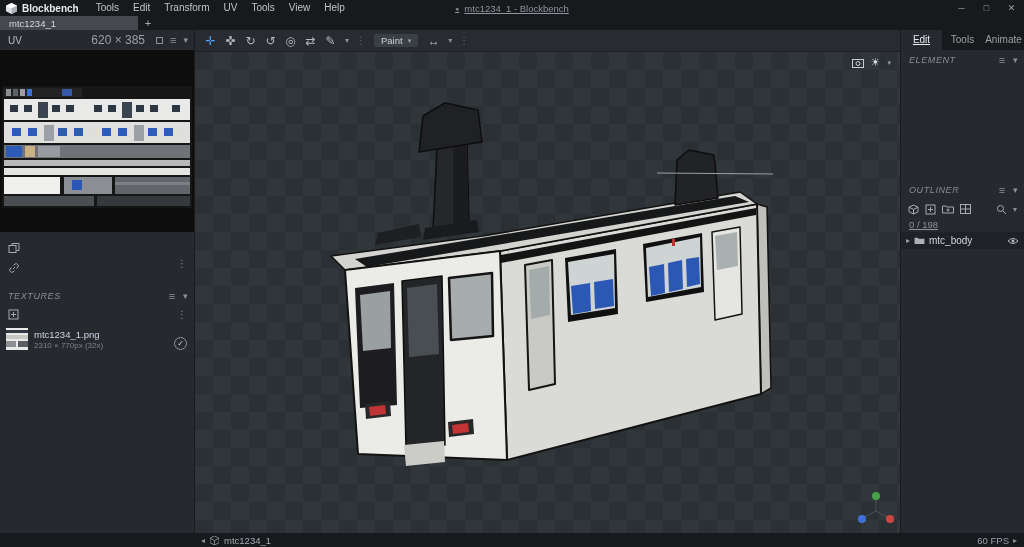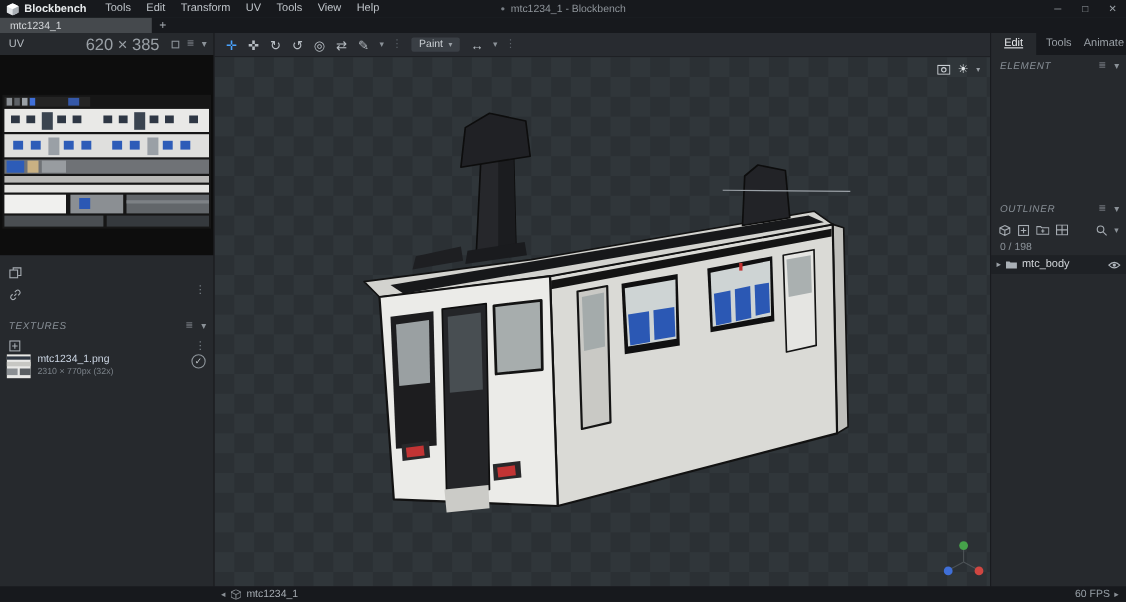--- a/index.html
+++ b/index.html
@@ -5,50 +5,50 @@
   * { margin:0; padding:0; box-sizing:border-box; }
   html,body { background:#0e1012; }
   body { font-family:"Liberation Sans","DejaVu Sans",sans-serif; -webkit-font-smoothing:antialiased; }
   #app { position:relative; width:1024px; height:547px; background:#26292d; overflow:hidden; color:#c3c8cd; }
 
   
   #menubar { position:absolute; top:0; left:0; right:0; height:16px; background:#17191d; display:flex; align-items:center; font-size:10px; color:#bfc4c9; z-index:10;justify-content:center; }
   #logo { width:11px; height:11px; margin-left:6px; flex:none; }
   .app-name { font-weight:bold; color:#e7eaec; margin:0 10px 0 5px; }
   .menu-item { padding:0 7px; line-height:16px; cursor:default; }
-  #window-title { position:absolute; left:50%; transform:translateX(-50%); color:#8f959b; font-size:9.5px; display:flex; align-items:center; gap:5px; }
+  #window-title { position:absolute; left:50%; transform:translateX(-50%); color:#8f959b; font-size:9.5px; display:flex; align-items:center; gap:5px;text-decoration:underline; }
   #window-title .dot { font-size:7px; color:#787e85; }
   #win-controls { margin-left:auto; display:flex; }
   #win-controls span { width:25px; text-align:center; font-size:9px; line-height:16px; color:#9aa0a6; }
 
   
   #tabbar { position:absolute; top:16px; left:0; right:0; height:14px; background:#17191d; display:flex; align-items:stretch; z-index:9; }
   .tab { width:138px; background:#45494d; color:#d6d9dc; font-size:9.5px; display:flex; align-items:center; padding-left:9px; }
   .newtab { width:20px; display:flex; align-items:center; justify-content:center; color:#a6acb2; font-size:11px; }
 
   
   .panel-header { height:20px; display:flex; align-items:center; padding:0 6px 0 8px; font-size:10px; color:#b6bcc2; flex:none; }
   .panel-header.section { font-size:9px; letter-spacing:.6px; color:#878e95;font-style:italic; }
   .hdr-icons { margin-left:auto; display:flex; align-items:center; gap:7px; color:#8b9298; font-size:9px; }
   .hdr-icons .menu-glyph { font-size:11px; }
   .frame-icon { width:7px; height:7px; border:1px solid #8b9298; display:inline-block; }
   .dots { color:#7e858c; font-size:10px; }
   svg.mini { display:block; }
 
   
   #left-panel { position:absolute; top:30px; left:0; width:195px; bottom:14px; background:#26292d; border-right:1px solid #191b1f; display:flex; flex-direction:column; z-index:5; }
-  .uv-size { color:#9aa0a6; font-size:15px; margin-right:4px; }
+  .uv-size { color:#9aa0a6; font-size:12px; margin-right:4px; }
   #uv-canvas { height:182px; background:#0d0d0d; position:relative; flex:none; }
   #uv-canvas svg { position:absolute; top:36px; left:2px; }
   #side-tools { position:relative; height:54px; flex:none; padding:6px 6px 0 8px; }
   .side-tool-row { height:20px; display:flex; align-items:center; }
   #side-tools .dots { position:absolute; right:7px; top:26px; }
   #texture-toolbar { height:16px; display:flex; align-items:center; padding:0 7px 0 8px; flex:none; }
   #texture-toolbar .dots { margin-left:auto; }
-  .texture-item { height:28px; display:flex; align-items:flex-start; gap:6px; padding:0 7px 0 6px; flex:none; }
+  .texture-item { height:28px; display:flex; align-items:flex-end; gap:6px; padding:0 7px 0 6px; flex:none; }
   .tex-info { display:flex; flex-direction:column; line-height:1.15; }
   .tex-name { font-size:9.5px; color:#ccd6e4; }
   .tex-meta { font-size:8px; color:#7c838a; }
   .tex-check { margin-left:auto; width:13px; height:13px; border:1px solid #8e959b; border-radius:50%; color:#cfd4d8; font-size:8px; line-height:12px; text-align:center; }
 
   
   #center { position:absolute; top:30px; left:195px; width:705px; bottom:14px; display:flex; flex-direction:column; }
   #toolbar { height:22px; background:#282b30; border-bottom:1px solid #1d2024; display:flex; align-items:center; gap:1px; padding:0 6px; font-size:12px; color:#b6bcc2; flex:none; }
   .tool { width:19px; text-align:center; line-height:22px; }
   .tool.active { color:#4aa3ff; }
@@ -65,21 +65,21 @@
 
   
   #right-panel { position:absolute; top:30px; right:0; width:124px; bottom:14px; background:#26292d; border-left:1px solid #191b1f; display:flex; flex-direction:column; z-index:5; }
   #mode-tabs { height:20px; display:flex; background:#17191d; flex:none; }
   .mode-tab { flex:1; text-align:center; line-height:20px; font-size:10px; color:#9aa0a6; }
   .mode-tab.active { background:#26292d; color:#e8eaed; text-decoration:underline; }
   .panel-spacer { height:110px; flex:none; }
   #outliner-tools { height:18px; display:flex; align-items:center; gap:6px; padding:0 7px; flex:none; }
   #outliner-tools .spacer { flex:1; }
   #outliner-tools .caret { font-size:8px; color:#8b9298; }
-  #outliner-count { height:14px; line-height:14px; padding-left:8px; font-size:9.5px; color:#8b9299; flex:none; }
+  #outliner-count { height:14px; line-height:14px; padding-left:8px; font-size:9.5px; color:#8b9299; flex:none;text-decoration:underline; }
   .outliner-item { height:17px; display:flex; align-items:center; gap:4px; padding:0 5px; background:#1e2125; font-size:10px; color:#d2d6da; flex:none; }
   .outliner-item .toggle { font-size:8px; color:#9aa0a6; }
   .outliner-item .eye { margin-left:auto; }
 
   
   #statusbar { position:absolute; left:0; right:0; bottom:0; height:14px; background:#17191d; display:flex; align-items:center; font-size:9.5px; color:#a6acb2; z-index:10; }
   #statusbar .left { margin-left:201px; display:flex; align-items:center; gap:5px; }
   #statusbar .right { margin-left:auto; margin-right:7px; display:flex; align-items:center; gap:4px; color:#98a0a7; }
   #statusbar .arrow { font-size:8px; color:#8a9096; }
 </style>

